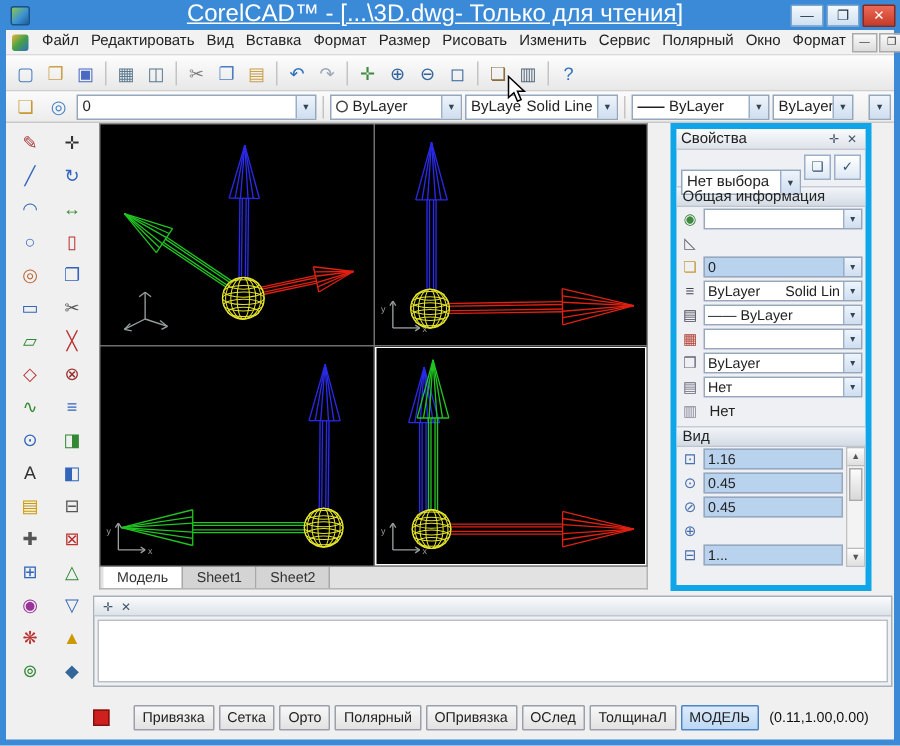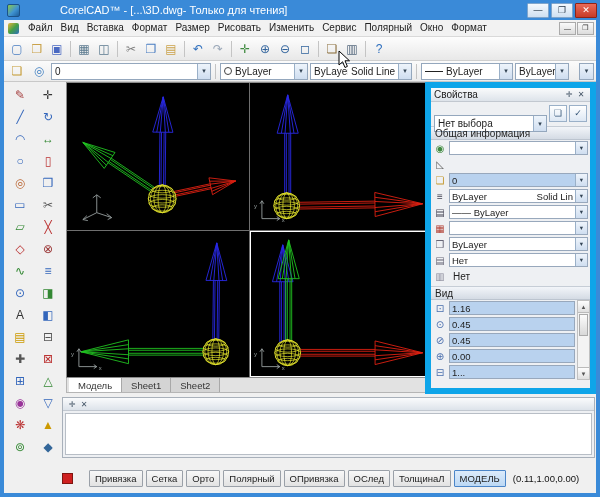--- a/index.html
+++ b/index.html
@@ -1,20 +1,20 @@
 <!DOCTYPE html>
 <html><head>
 <meta charset="utf-8">
 <style>
 *{margin:0;padding:0;box-sizing:border-box;}
 body{font-family:"Liberation Sans","DejaVu Sans",sans-serif;background:#fff;}
 .window{position:relative;width:600px;height:497px;background:#3a8ad8;overflow:hidden;}
 .titlebar{height:20px;display:flex;align-items:center;padding:0 3px;position:relative;}
 .app-icon{width:13px;height:13px;margin-left:4px;background:linear-gradient(135deg,#8cc84a 0%,#3f93d2 55%,#1d5e9a 100%);border-radius:2px;border:1px solid #1b5288;z-index:2;}
-.title-text{position:absolute;left:60px;right:80px;color:#fff;font-size:11px;white-space:nowrap;overflow:hidden;}
+.title-text{position:absolute;left:60px;right:80px;text-align:center;color:#fff;font-size:16px;white-space:nowrap;overflow:hidden;text-decoration:underline;}
 .win-controls{margin-left:auto;display:flex;gap:2px;z-index:2;}
 .wbtn{width:22px;height:15px;font-size:9px;display:flex;align-items:center;justify-content:center;background:linear-gradient(#f3f8fd,#cfe0f1);border:1px solid #7fa5cc;color:#234;border-radius:1px;}
 .wbtn.close{background:linear-gradient(#ea6a58,#c63b27);border-color:#8f2417;color:#fff;}
 .client{position:absolute;left:4px;right:4px;top:20px;bottom:4px;background:#f0f0f0;font-size:10px;color:#222;}
 .menubar{position:absolute;left:0;right:0;top:0;height:17px;background:#f2f2f2;border-bottom:1px solid #d9d9d9;display:flex;align-items:center;font-size:10px;}
 .menu-logo{width:11px;height:11px;margin:0 5px 0 4px;background:linear-gradient(135deg,#e8b33a,#44a047 50%,#2f6fbe);border-radius:2px;flex:none;}
 .menu-items{display:flex;align-items:center;white-space:nowrap;}
 .menu-item{padding:0 4px;line-height:16px;}
 .mdi-controls{margin-left:auto;display:flex;gap:1px;margin-right:2px;}
 .mdi-btn{width:17px;height:13px;font-size:7px;display:flex;align-items:center;justify-content:center;background:linear-gradient(#fafafa,#dcdcdc);border:1px solid #aaa;color:#333;}
@@ -40,21 +40,21 @@
 .left-toolbar{position:absolute;left:0;top:62px;width:60px;height:378px;display:flex;justify-content:center;gap:6px;padding-top:2px;}
 .lt-col{display:flex;flex-direction:column;}
 .lt-btn{width:22px;height:22px;display:flex;align-items:center;justify-content:center;font-size:12px;}
 .viewports{position:absolute;left:62px;top:62px;width:366px;height:296px;background:#6f6f6f;border:1px solid #8a8a8a;display:grid;grid-template-columns:1fr 1fr;grid-template-rows:1fr 1fr;gap:1px;}
 .vp{background:#000;position:relative;overflow:hidden;}
 .vp svg{position:absolute;left:0;top:0;width:100%;height:100%;}
 .vp.active{box-shadow:inset 0 0 0 1px #fff;}
 .sheet-tabs{position:absolute;left:62px;top:358px;width:366px;height:15px;background:#e2e2e2;border:1px solid #b5b5b5;border-top:none;display:flex;align-items:stretch;font-size:9.5px;padding-left:2px;}
 .tab{padding:0 9px;border-right:1px solid #a8a8a8;display:flex;align-items:center;background:#d4d4d4;color:#333;}
 .tab.active{background:#fff;}
-.props{position:absolute;right:0;top:62px;width:171px;height:312px;background:#eef0f3;border:6px solid #0ea5e9;font-size:10px;overflow:hidden;}
+.props{position:absolute;right:15px;top:62px;width:134px;height:312px;background:#eef0f3;border:4px solid #0ea5e9;font-size:10px;overflow:hidden;}
 .props-title{height:14px;display:flex;align-items:center;padding:0 3px;background:linear-gradient(#fafbfc,#dde3ea);border-bottom:1px solid #c2c8d0;}
 .props-title .t{flex:1;}
 .ptitle-icon{width:12px;text-align:center;font-size:8px;color:#456;}
 .props-selector{height:22px;display:flex;align-items:center;gap:2px;padding:2px 3px;}
 .sel-combo{flex:1;margin-top:21px;}
 .pbtn{width:18px;height:17px;border:1px solid #9ab0c8;background:linear-gradient(#fff,#dde8f4);display:flex;align-items:center;justify-content:center;font-size:9px;color:#357;flex:none;}
 .psec-hdr{height:14px;line-height:14px;padding-left:4px;background:linear-gradient(#f2f5f9,#d4dbe4);border-top:1px solid #c6cdd6;border-bottom:1px solid #bcc4cf;color:#222;margin-top:2px;}
 .prow{height:16px;display:flex;align-items:center;padding:0 2px;gap:2px;}
 .picon{width:14px;text-align:center;font-size:10px;flex:none;}
 .pfield{flex:1;height:14px;background:#fff;border:1px solid #98a8bc;display:flex;align-items:center;font-size:9.5px;overflow:hidden;}
@@ -97,20 +97,21 @@
       <span class="wbtn close">✕</span>
     </span>
   </div>
 
   <div class="client">
 
     <div class="menubar">
       <span class="menu-logo"></span>
       <span class="menu-items">
           <span class="menu-item">Файл</span>
+          <span class="menu-item">Редактировать</span>
           <span class="menu-item">Вид</span>
           <span class="menu-item">Вставка</span>
           <span class="menu-item">Формат</span>
           <span class="menu-item">Размер</span>
           <span class="menu-item">Рисовать</span>
           <span class="menu-item">Изменить</span>
           <span class="menu-item">Сервис</span>
           <span class="menu-item">Полярный</span>
           <span class="menu-item">Окно</span>
           <span class="menu-item">Формат</span>
@@ -566,23 +567,20 @@
               </span>
             </div>
             <div class="prow">
               <span class="picon" style="color: rgb(74, 111, 174);">⊘</span>
               <span class="pfield hl">
                 <span class="pval">0.45</span>
               </span>
             </div>
             <div class="prow">
               <span class="picon" style="color: rgb(74, 111, 174);">⊕</span>
-              <span class="pfield hl">
-                <span class="pval">0.00</span>
-              </span>
             </div>
             <div class="prow">
               <span class="picon" style="color: rgb(74, 111, 174);">⊟</span>
               <span class="pfield hl">
                 <span class="pval">1...</span>
               </span>
             </div>
           </div>
         <div class="vscroll">
           <span class="varrow">▲</span>

